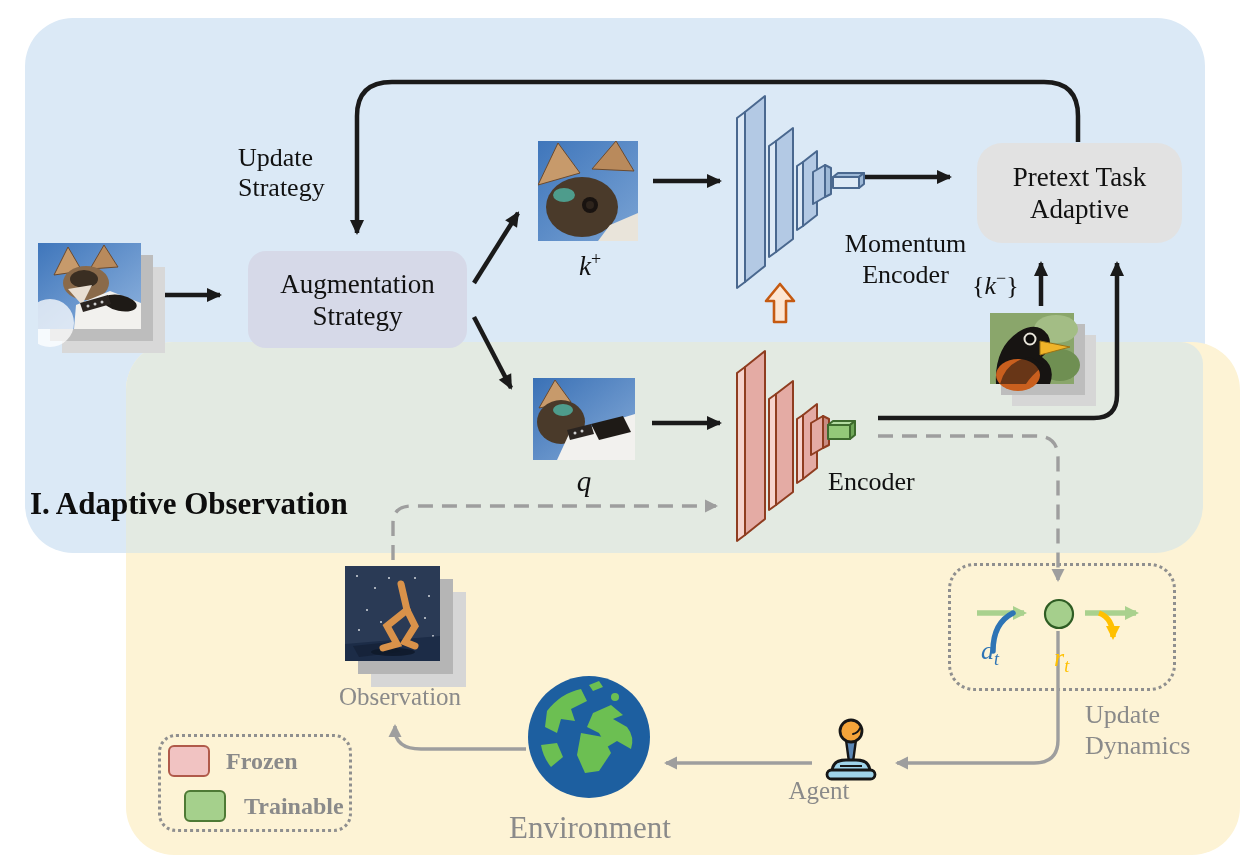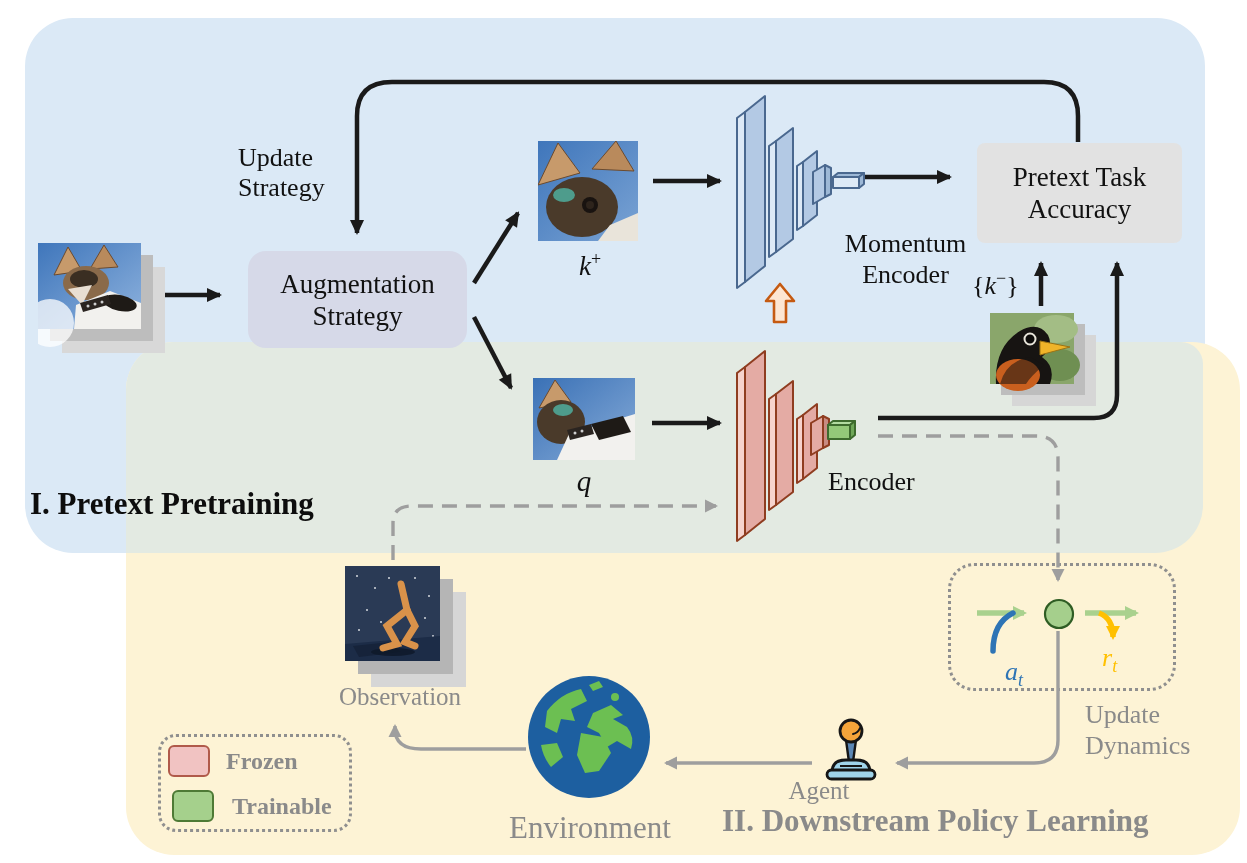--- a/index.html
+++ b/index.html
@@ -10,21 +10,21 @@
   
   .region-blue{left:25px;top:18px;width:1180px;height:535px;background:var(--pretrain_region);border-radius:48px;}
   .region-yellow{left:126px;top:342px;width:1114px;height:513px;background:var(--policy_region);border-radius:48px;}
   .region-green{left:126px;top:342px;width:1077px;height:211px;background:var(--overlap_region);
                 border-radius:48px 22px 48px 0;}
 
   
   .node-box{display:flex;flex-direction:column;align-items:center;justify-content:center;
             text-align:center;font-size:27px;line-height:32px;color:#111;}
   .aug-box{left:248px;top:251px;width:219px;height:97px;background:var(--augmentation_box);border-radius:18px;}
-  .pretext-box{left:977px;top:143px;width:205px;height:100px;background:var(--pretext_box);border-radius:8px;}
+  .pretext-box{left:977px;top:143px;width:205px;height:100px;background:var(--pretext_box);border-radius:25px;}
 
   
   .lbl{color:#111;font-size:26px;line-height:30px;}
   .gray{color:var(--gray_text);}
   .sec1{left:30px;top:486px;font-size:31px;font-weight:bold;color:#0d0d0d;}
   .sec2{left:722px;top:803px;font-size:31px;font-weight:bold;color:var(--gray_text);}
   .math{font-style:italic;font-size:27px;color:#111;}
   .math sup{font-size:18px;font-style:normal;}
   .math sub{font-size:18px;}
   .center{text-align:center;}
@@ -272,21 +272,21 @@
     <line x1="18" y1="48" x2="40" y2="48" stroke="#161616" stroke-width="2"></line>
   </svg>
 
   <div class="abs node-box aug-box">
     <span>Augmentation</span>
     <span>Strategy</span>
   </div>
 
   <div class="abs node-box pretext-box">
     <span>Pretext Task</span>
-    <span>Accuracy</span>
+    <span>Adaptive</span>
   </div>
 
   <div class="abs lbl" style="left:238px;top:143px;">
     <div>Update</div>
     <div>Strategy</div>
   </div>
 
   <div class="abs math center" style="left:558px;top:249px;width:64px;">
     <i>k</i><sup>+</sup>
   </div>
@@ -302,54 +302,51 @@
 
   <div class="abs lbl" style="left:828px;top:467px;">
     <span>Encoder</span>
   </div>
 
   <div class="abs math" style="left:972px;top:268px;font-size:26px;">
     <span style="font-style:normal;">{</span><i>k</i><sup>−</sup><span style="font-style:normal;">}</span>
   </div>
 
   <div class="abs sec1">
-    <span>I. Pretext Pretraining</span>
-  </div>
-
-  <div class="abs sec2">
-    <span>II. Downstream Policy Learning</span>
-  </div>
+    <span>I. Adaptive Observation</span>
+  </div>
+
 
   <div class="abs lbl gray center" style="left:330px;top:682px;width:140px;font-size:25px;">
     <span>Observation</span>
   </div>
 
   <div class="abs lbl gray center" style="left:509px;top:813px;width:160px;font-size:31px;">
     <span>Environment</span>
   </div>
 
   <div class="abs lbl gray center" style="left:784px;top:776px;width:70px;font-size:25px;">
     <span>Agent</span>
   </div>
 
   <div class="abs lbl gray" style="left:1085px;top:699px;font-size:26px;line-height:31px;">
     <div>Update</div>
     <div>Dynamics</div>
   </div>
 
-  <div class="abs math" style="left:981px;top:657px;color:var(--action_blue);font-size:26px;margin-left:24px;">
+  <div class="abs math" style="left:981px;top:636px;color:var(--action_blue);font-size:26px;">
     <i>a</i><sub>t</sub>
   </div>
 
-  <div class="abs math" style="left:1102px;top:643px;color:var(--reward_gold);font-size:26px;">
+  <div class="abs math" style="left:1054px;top:643px;color:var(--reward_gold);font-size:26px;">
     <i>r</i><sub>t</sub>
   </div>
 
   <div class="abs legend-row" style="left:168px;top:745px;">
     <div class="swatch frozen"></div>
     <div class="legend-text">Frozen</div>
   </div>
-  <div class="abs legend-row" style="left:172px;top:790px;gap:18px;">
+  <div class="abs legend-row" style="left:184px;top:790px;gap:18px;">
     <div class="swatch trainable"></div>
     <div class="legend-text">Trainable</div>
   </div>
 
 </div>
 
 </body></html>

